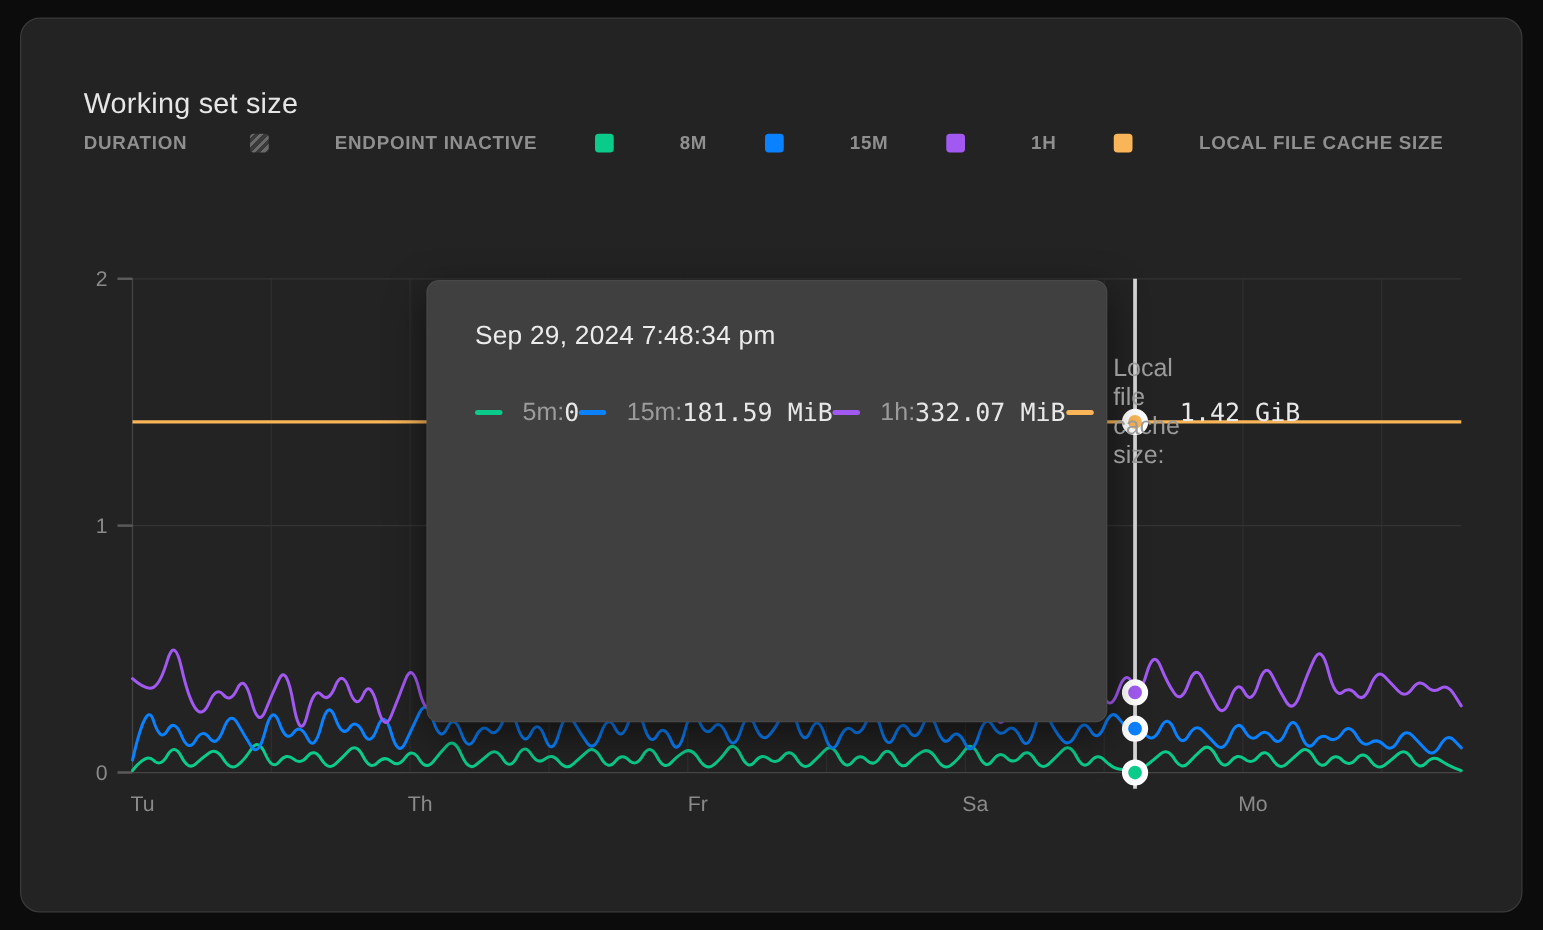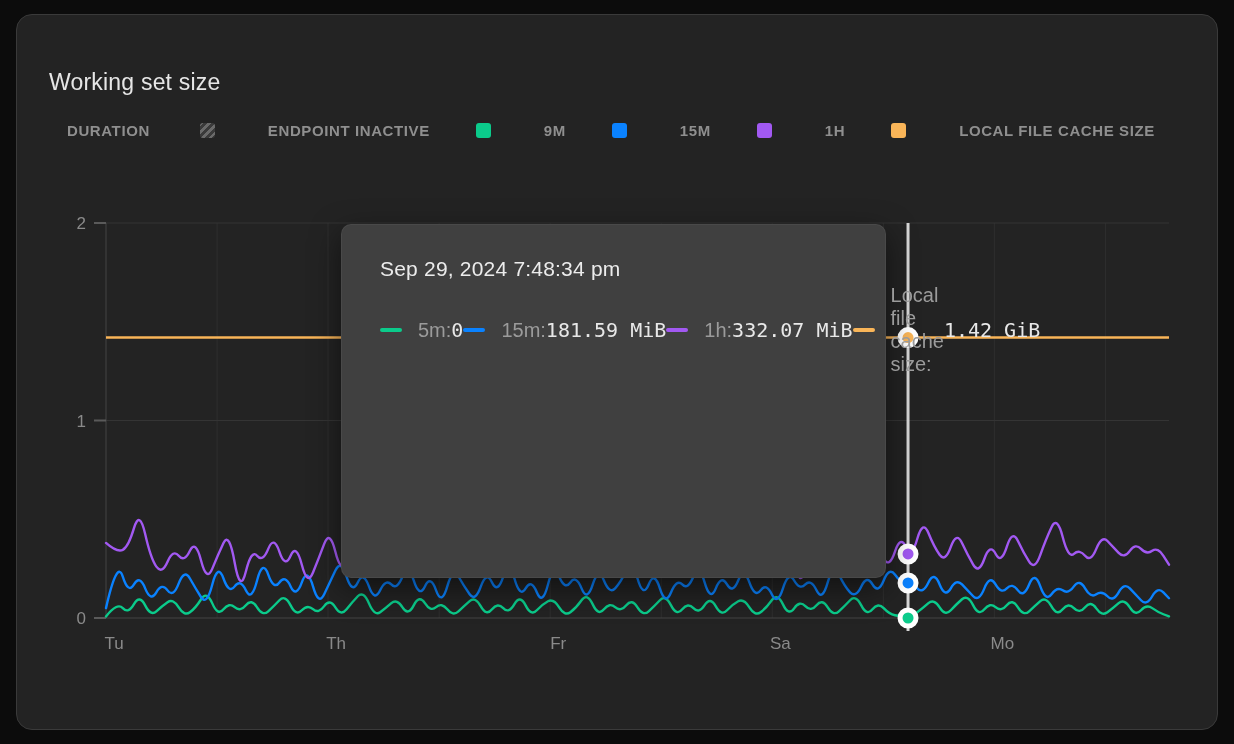--- a/index.html
+++ b/index.html
@@ -4,25 +4,25 @@
 <style>
   * { margin:0; padding:0; box-sizing:border-box; }
   html,body { background:#0c0c0c; }
   body { font-family:"Liberation Sans", sans-serif; }
   .stage { position:relative; width:1234px; height:744px; background:#0c0c0c; overflow:hidden; }
   .card {
     position:absolute; left:16px; top:14px; width:1202px; height:716px;
     background:#232323; border:1px solid #3a3a3a; border-radius:16px;
   }
   .card-title {
-    position:absolute; left:32px; top:54px;
+    position:absolute; left:50px; top:54px;
     font-size:23px; font-weight:500; color:#e6e6e6; letter-spacing:0.2px;
   }
   .legend {
-    position:absolute; left:50px; top:104px; height:22px;
+    position:absolute; left:50px; top:88px; height:22px;
     display:flex; align-items:center;text-align:right;
   }
   .legend-duration {
     font-size:15px; font-weight:700; color:#8f8f8f; letter-spacing:0.6px;
     margin-right:50px;
   }
   .legend-item { display:flex; align-items:center; margin-right:46px; }
   .legend-item:last-child { margin-right:17px; }
   .legend-label { font-size:15px; font-weight:700; color:#8f8f8f; letter-spacing:0.6px;padding-left:44px; }
   .swatch { width:15px; height:15px; border-radius:3px; margin-right:9px; flex:0 0 auto; }
@@ -59,21 +59,21 @@
     <div class="legend">
       <span class="legend-duration">DURATION</span>
 
       <span class="legend-item">
         <span class="swatch hatched"></span>
         <span class="legend-label">ENDPOINT INACTIVE</span>
       </span>
 
       <span class="legend-item">
         <span class="swatch" style="background: rgb(11, 203, 139);"></span>
-        <span class="legend-label">9M</span>
+        <span class="legend-label">8M</span>
       </span>
 
       <span class="legend-item">
         <span class="swatch" style="background: rgb(10, 130, 255);"></span>
         <span class="legend-label">15M</span>
       </span>
 
       <span class="legend-item">
         <span class="swatch" style="background: rgb(162, 89, 242);"></span>
         <span class="legend-label">1H</span>

